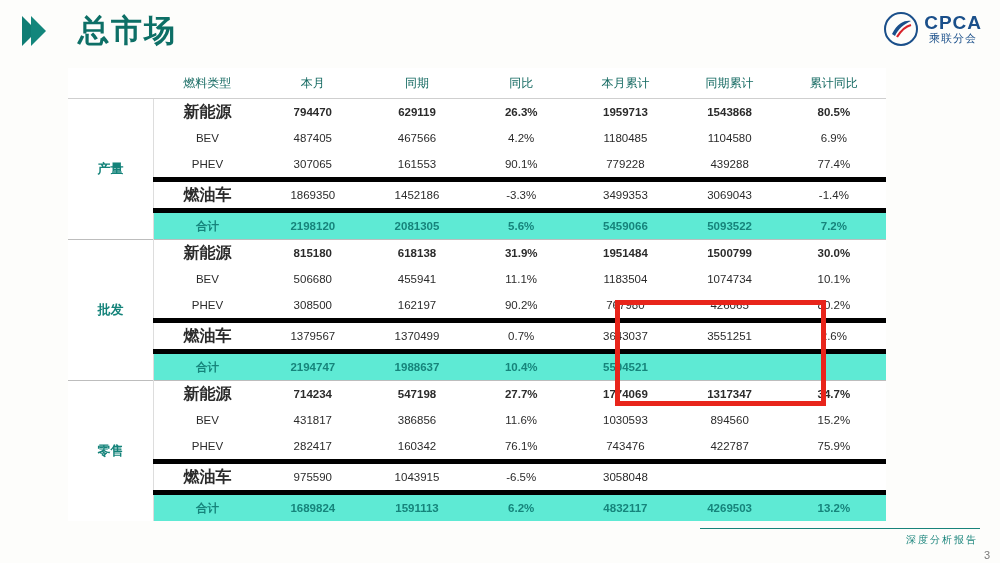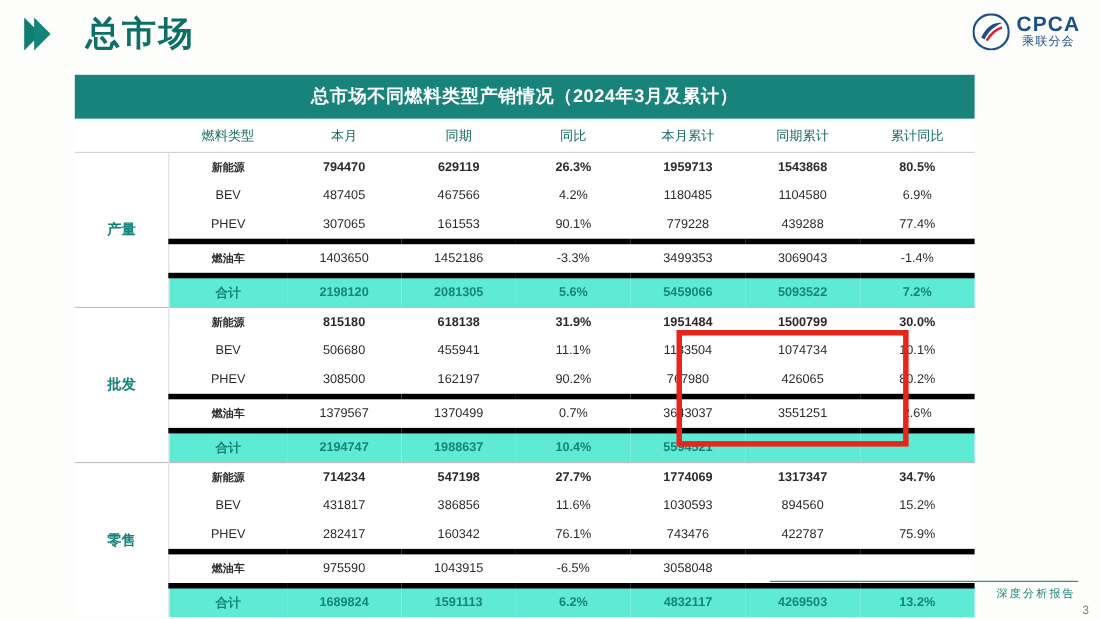--- a/index.html
+++ b/index.html
@@ -120,21 +120,21 @@
   .col-num   { width: 14.6%; }
   .group-cell {
     color: #14837a;
     font-weight: bold;
     font-size: 13px;
     border-right: 1px solid #dddddd;
   }
   td.fuel {
     text-align: center;
   }
-  .fuel-bold { font-weight: bold; font-size: 10px; }
+  .fuel-bold { font-weight: bold; font-size: 16px; }
   .fuel-indent { font-size: 11.5px; }
   .val-bold { font-weight: bold; }
   tr.sum td {
     background: #5eead4;
     color: #16847b;
     font-weight: bold;
     margin-top: 12px;
   }
   tr.sep td {
     border-top: 1px solid #bdbdbd;
@@ -212,21 +212,20 @@
         <div class="logo-sub">乘联分会</div>
       </div>
     </div>
   </div>
 
   <div class="wm" style="left:95px; top:170px;">乘联会</div>
   <div class="wm" style="left:330px; top:400px;">乘联会</div>
   <div class="wm" style="left:560px; top:380px;">乘联会</div>
 
   <div class="table-wrap">
-    <div class="table-title">总市场不同燃料类型产销情况（2024年3月及累计）</div>
     <table>
       <colgroup>
         <col class="col-group">
         <col class="col-fuel">
         <col class="col-num">
         <col class="col-num">
         <col class="col-num">
         <col class="col-num">
         <col class="col-num">
         <col class="col-num">
@@ -268,21 +267,21 @@
           <td class="fuel fuel-indent">PHEV</td>
           <td>307065</td>
           <td>161553</td>
           <td>90.1%</td>
           <td>779228</td>
           <td>439288</td>
           <td>77.4%</td>
         </tr>
         <tr class="thin-sep">
           <td class="fuel fuel-bold">燃油车</td>
-          <td>1403650</td>
+          <td>1869350</td>
           <td>1452186</td>
           <td>-3.3%</td>
           <td>3499353</td>
           <td>3069043</td>
           <td>-1.4%</td>
         </tr>
         <tr class="sum thin-sep">
           <td class="fuel">合计</td>
           <td>2198120</td>
           <td>2081305</td>

